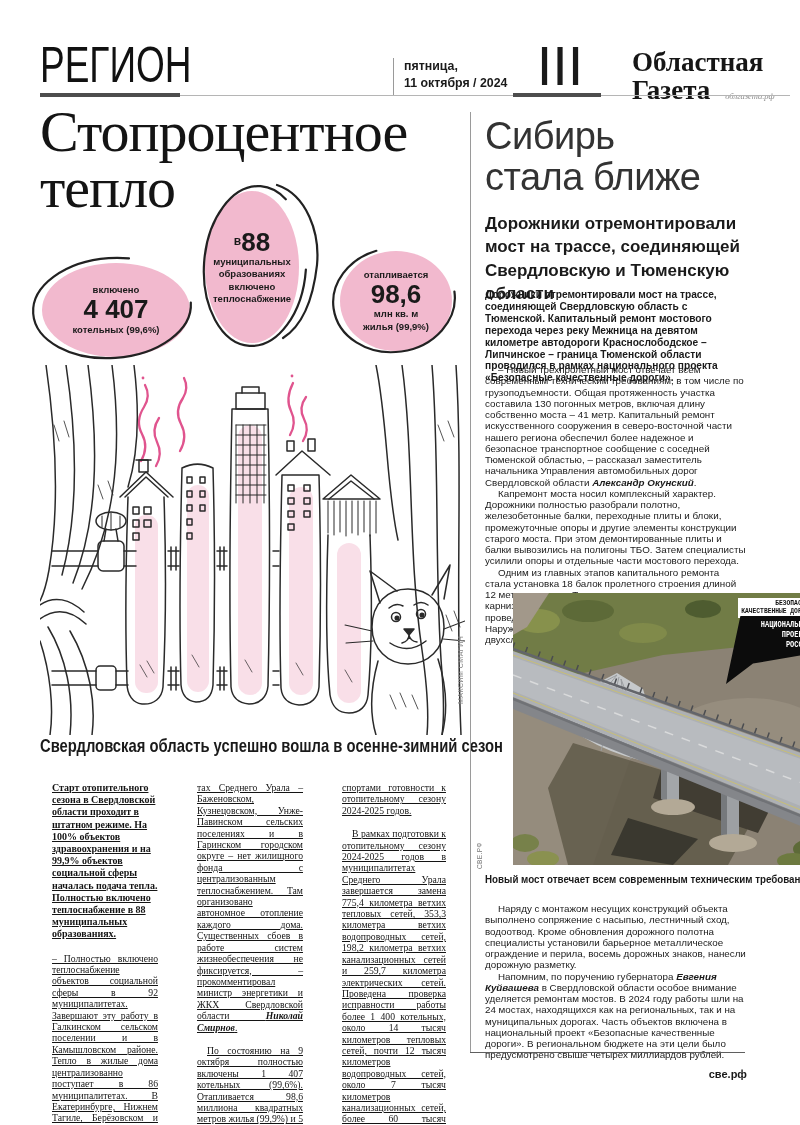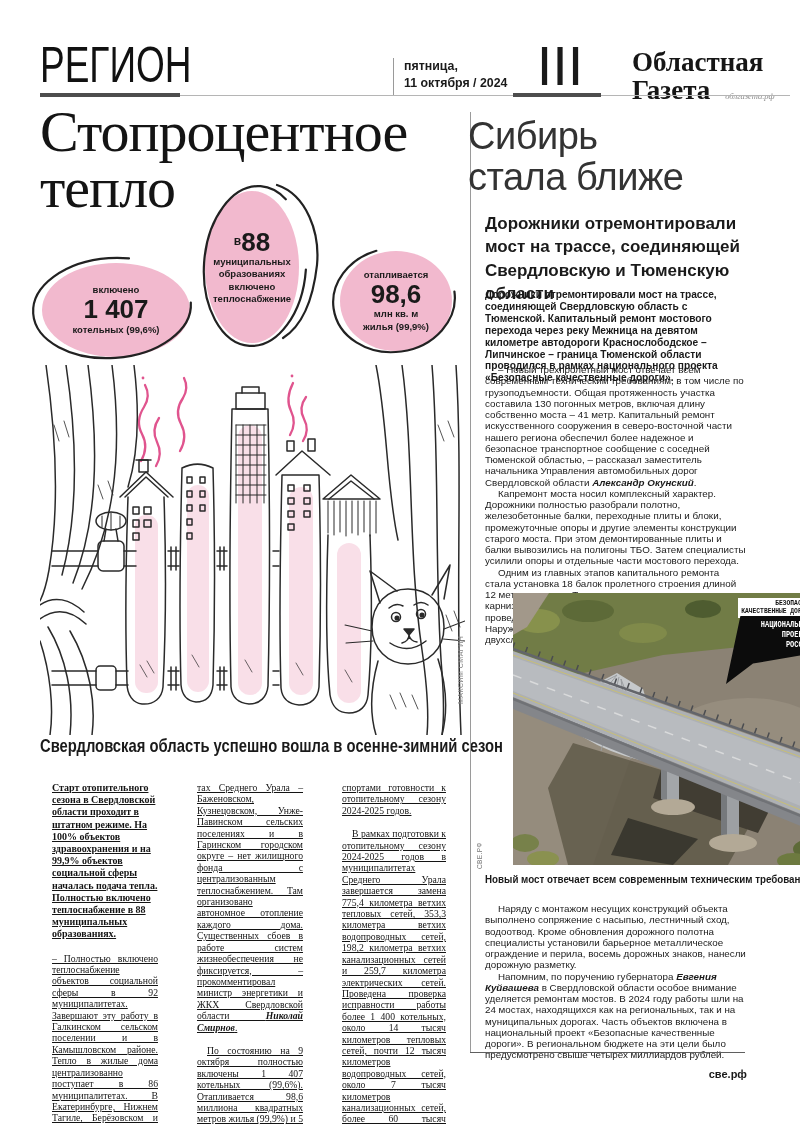--- a/index.html
+++ b/index.html
@@ -46,21 +46,21 @@
   .lcol-1{left:40px;}  .lcol-2{left:185px;}  .lcol-3{left:330px;width:128px;}
   .l-lead{font-weight:bold;font-size:10px;line-height:12.2px;text-align:left;margin:0 0 11px 0;}
   .lcol p{margin:12px;text-decoration:underline;}
   .ind{text-indent:10px;}
   .nm{font-weight:bold;font-style:italic;}
   .src{font-family:"Liberation Sans",sans-serif;font-weight:bold;font-size:11px;
        text-align:right;margin-top:9px;}
 
   
   .v-divider{left:470px;top:112px;width:1px;height:941px;background:#9a9a9a;}
-  .r-title{left:468px;top:116px;font-size:38px;line-height:1.08;font-weight:normal;color:#333;
+  .r-title{left:485px;top:116px;font-size:38px;line-height:1.08;font-weight:normal;color:#333;
            letter-spacing:-.5px;}
   .r-subtitle{left:485px;top:212px;width:285px;font-size:17px;font-weight:bold;line-height:1.38;}
   .r-lead{left:485px;top:289px;width:264px;font-size:10.2px;font-weight:bold;line-height:11.9px;}
   .r-body{width:262px;font-size:9.8px;line-height:11.25px;text-align:left;}
   .r-body p{margin:0;text-indent:13px;}
   .r-body1{left:485px;top:364px;}
   .r-body2{left:485px;top:903px;}
   .photo{left:513px;top:593px;width:347px;height:272px;font-family:Liberation Mono, monospace;}
   .badge-label{position:absolute;top:5px;right:44px;text-align:right;font-size:6.3px;font-weight:bold;
                line-height:1.3;background:#fff;padding:2px 3px;color:#111;}
@@ -97,21 +97,21 @@
   <div class="abs h-rule-d1"></div>
   <div class="abs h-rule-d2"></div>
 
   <div class="abs l-title serif">
     <div>Стопроцентное</div>
     <div>тепло</div>
   </div>
 
   <div class="blob blob-boilers">
     <div class="small">включено</div>
-    <div class="big">1 407</div>
+    <div class="big">4 407</div>
     <div class="small">котельных (99,6%)</div>
   </div>
   <div class="blob blob-muni">
     <div><span class="pre-small">в</span><span class="big">88</span></div>
     <div class="small">муниципальных</div>
     <div class="small">образованиях</div>
     <div class="small">включено</div>
     <div class="small">теплоснабжение</div>
   </div>
   <div class="blob blob-housing">

